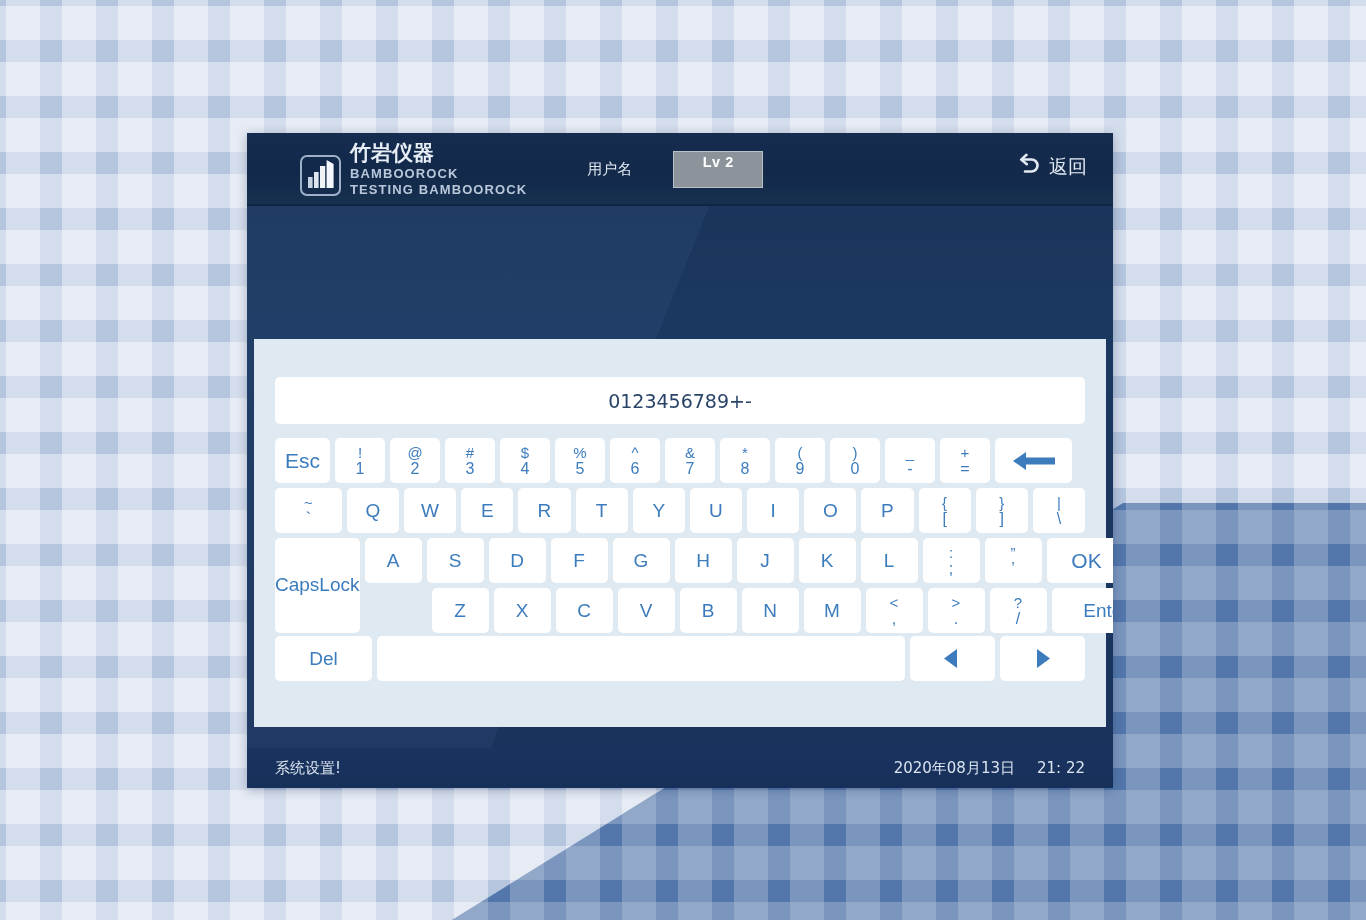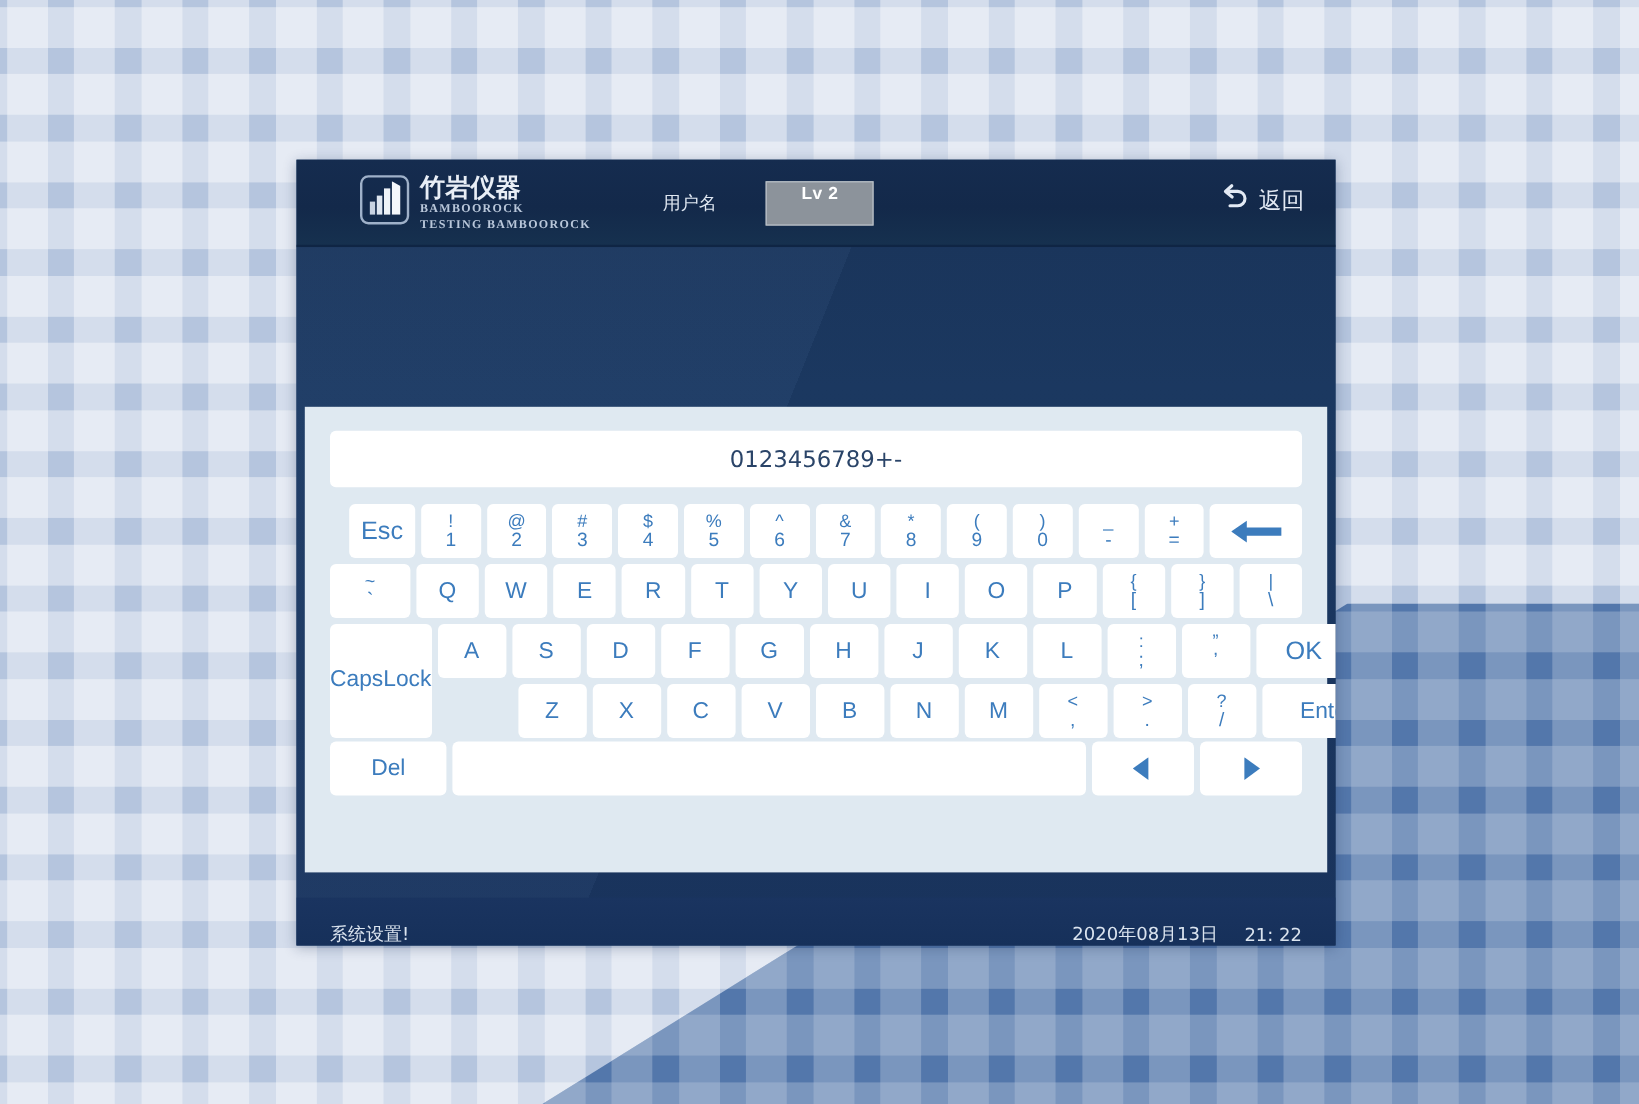--- a/index.html
+++ b/index.html
@@ -68,21 +68,21 @@
   #header::after {
     content: "";
     position: absolute;
     left: 0; right: 0; bottom: 0;
     height: 2px;
     background: #0f2544;
   }
 
   .logo-block {
     display: flex;
-    align-items: flex-start;
+    align-items: flex-end;
     margin-left: 28px;
     padding-left: 25px;
   }
   .logo-mark {
     width: 41px;
     height: 41px;
     border: 2px solid #9fb1c9;
     border-radius: 7px;
     display: flex;
     align-items: flex-end;
@@ -93,26 +93,25 @@
   .logo-mark svg { display: block; }
   .logo-text { margin-left: 9px; line-height: 1; }
   .logo-cn {
     font-size: 21px;
     color: #e8eef6;
     font-weight: bold;
     letter-spacing: 0px;
     font-family: "DejaVu Sans", sans-serif;
   }
   .logo-en1, .logo-en2 {
-    font-size: 10px;
+    font-size: 13px;
     color: #b9c7da;
     letter-spacing: 1.1px;
     font-weight: bold;
     margin-top: 3px;
-    font-family: Liberation Serif, serif;
   }
 
   .user-block {
     display: flex;
     align-items: center;
     margin-left: 60px;
     gap: 32px;
   }
   .user-label {
     font-size: 15px;
@@ -174,21 +173,21 @@
 
   
   #keyboard-panel {
     position: absolute;
     left: 7px;
     top: 133px;
     width: 852px;
     height: 388px;
     background: #dfe9f1;
     box-sizing: border-box;
-    padding: 20px 21px;
+    padding: 38px 21px;
   }
 
   #text-input {
     width: 100%;
     height: 47px;
     background: #ffffff;
     border-radius: 5px;
     display: flex;
     align-items: center;
     justify-content: center;
@@ -231,21 +230,21 @@
     margin-bottom: 1px;
   }
   .key .bot {
     font-size: 16px;
     line-height: 1;
   }
   .key.word { font-size: 19px; }
 
   
   .r1 .key { width: 50px; }
-  .r1 .k-esc { width: 55px; font-size: 21px; margin-left: 16px; }
+  .r1 .k-esc { width: 55px; font-size: 21px; }
   .r1 .k-bksp { width: 77px; }
 
   
   .r2 .key { width: 57px; }
   .r2 .k-tilde { width: 73px; }
 
   
   .mid-wrap { display: flex; gap: 5px; }
   .k-caps {
     width: 127px;
@@ -275,21 +274,21 @@
   .r5 .k-arrow { width: 86px; }
 
   .arrow-key svg { display: block; }
 
   
   #status-bar {
     position: absolute;
     left: 0; right: 0; bottom: 0;
     height: 40px;
     display: flex;
-    align-items: flex-end;
+    align-items: center;
     justify-content: space-between;
     padding: 0 28px;
     box-sizing: border-box;
     color: #dbe4ef;
     font-size: 15px;
     background: linear-gradient(180deg, #1a3460 0%, #16305a 100%);
     font-family: "DejaVu Sans", sans-serif;
   }
   #status-right { display: flex; align-items: center; gap: 22px; }
 </style>

